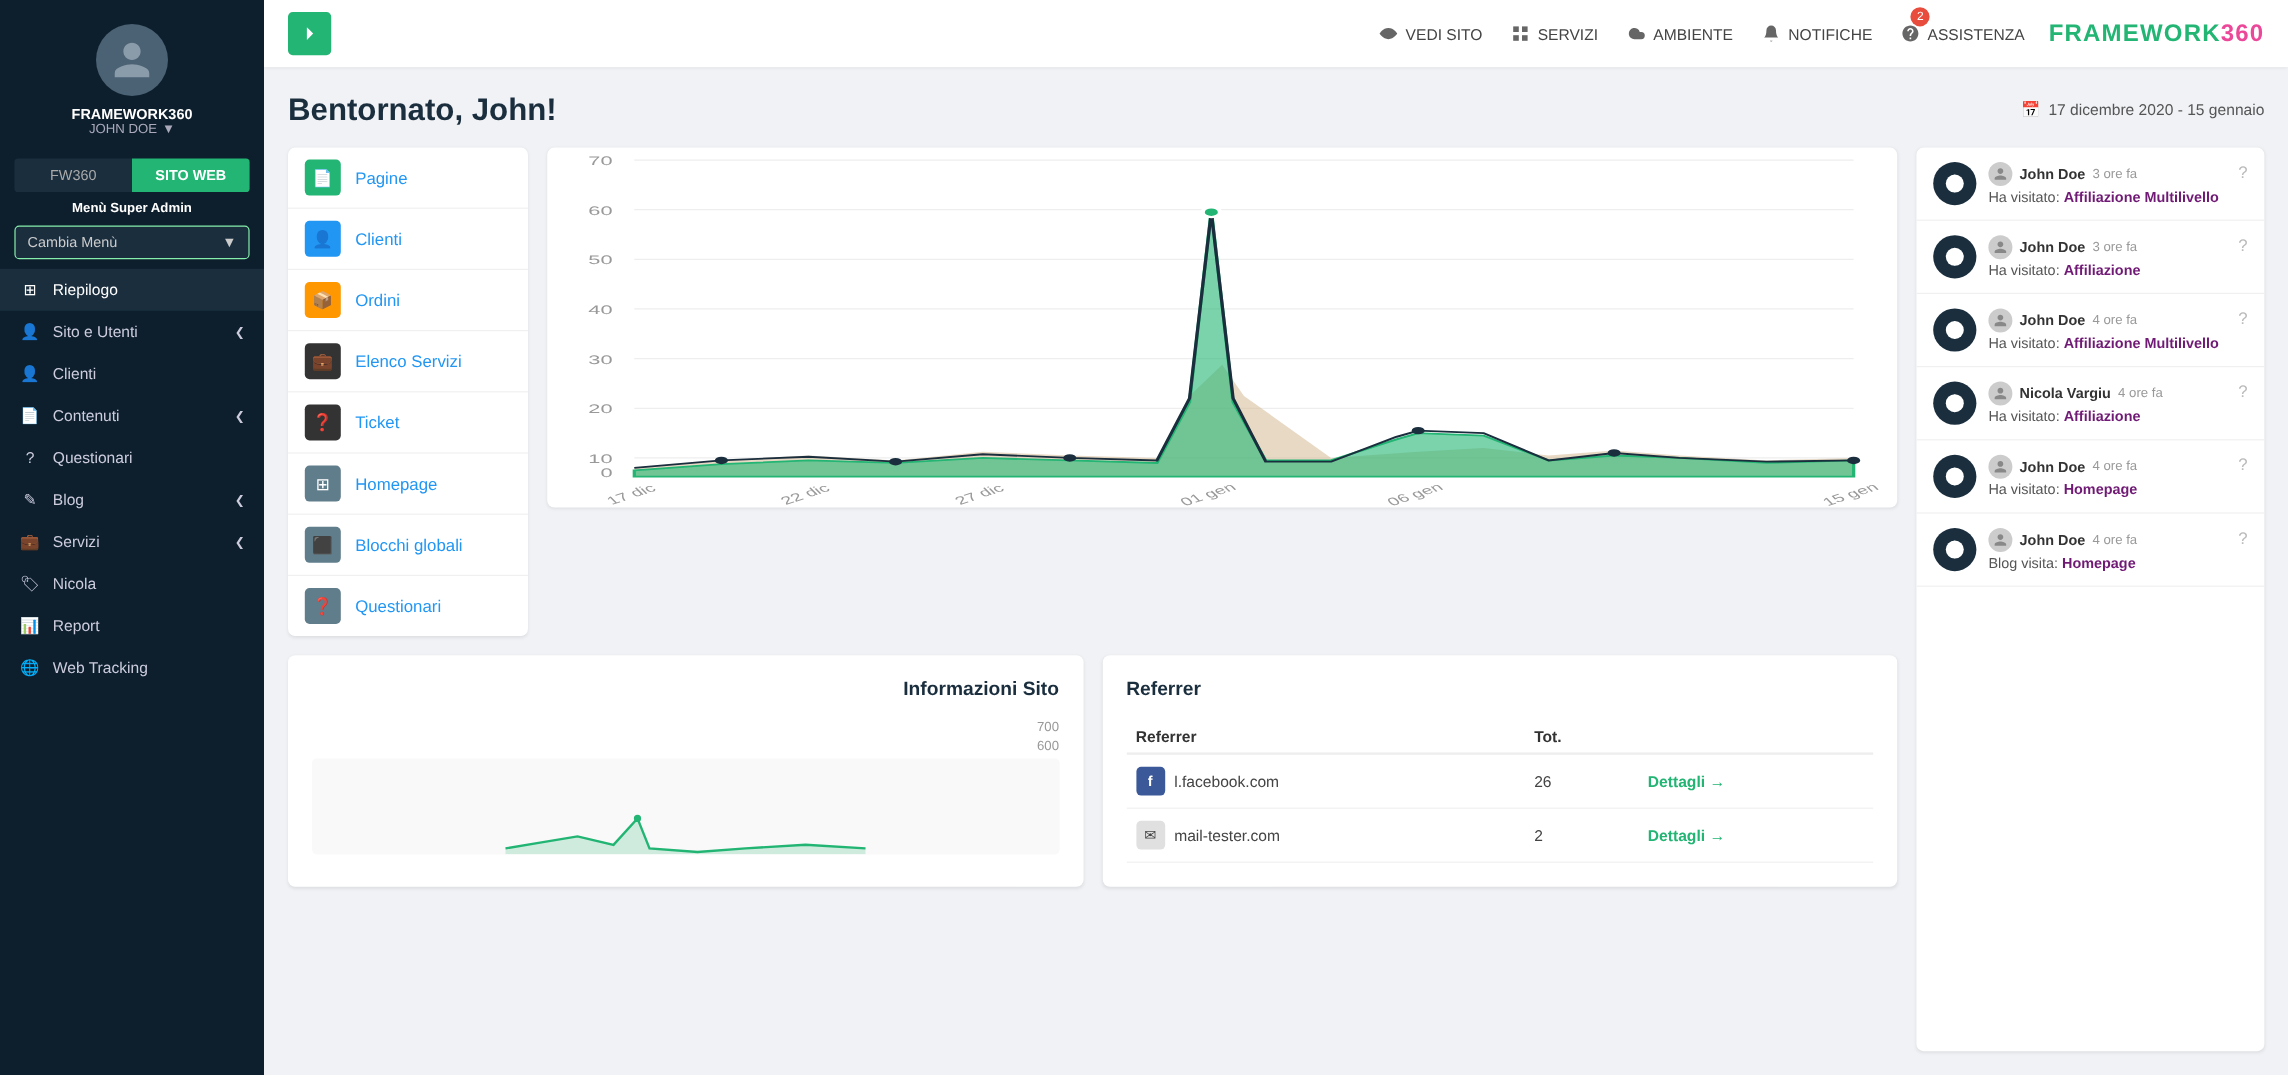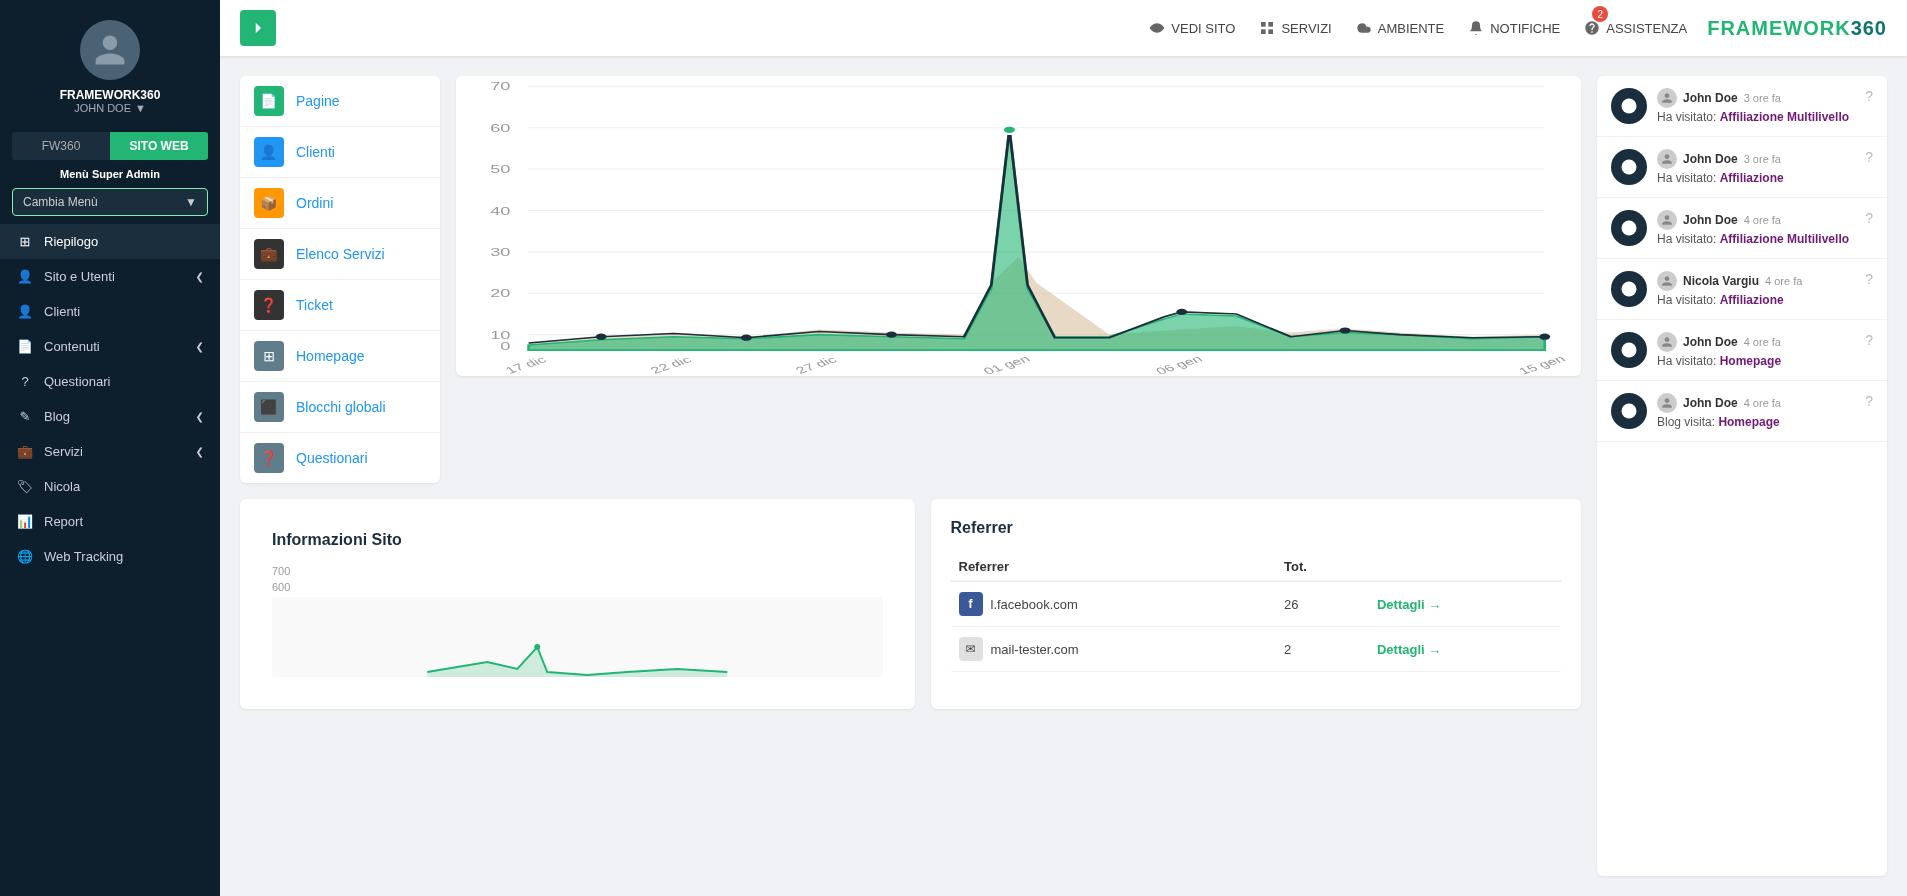--- a/index.html
+++ b/index.html
@@ -250,22 +250,23 @@
 
     
     .bottom-row {
       display: flex;
       gap: 16px;
     }
     .info-card {
       background: #fff;
       border-radius: 6px;
       box-shadow: 0 1px 3px rgba(0,0,0,0.08);
-      padding: 32px;
+      padding: 20px;
       flex: 1;
+      text-align: right;
     }
     .info-card-title {
       font-size: 16px;
       font-weight: 700;
       color: #1a2e3e;
       margin-bottom: 16px;
     }
     .info-stats {
       display: flex;
       gap: 40px;
@@ -513,25 +514,32 @@
         <div style="position:relative; display:inline-flex;">
           <svg viewBox="0 0 24 24" style="width:16px;height:16px;fill:#666;">
               <path d="M12 2C6.48 2 2 6.48 2 12s4.48 10 10 10 10-4.48 10-10S17.52 2 12 2zm1 17h-2v-2h2v2zm2.07-7.75l-.9.92C13.45 12.9 13 13.5 13 15h-2v-.5c0-1.1.45-2.1 1.17-2.83l1.24-1.26c.37-.36.59-.86.59-1.41 0-1.1-.9-2-2-2s-2 .9-2 2H8c0-2.21 1.79-4 4-4s4 1.79 4 4c0 .88-.36 1.68-.93 2.25z"></path>
             </svg>
           <div class="topbar-notif-badge" style="position:absolute;top:-6px;right:-8px;">2</div>
         </div>
         <span>ASSISTENZA</span>
       </div>
     </div>
     <div class="topbar-brand">
-      <span>FRAMEWORK</span><span style="color:#0f766e;">360</span>
+      <span>FRAMEWORK</span><span style="color:#ec4899;">360</span>
     </div>
   </header>
 
   <div class="content">
+    <div class="content-header">
+      <h1 class="page-title">Bentornato, John!</h1>
+      <div class="date-range">
+        <span>📅</span>
+        <span>17 dicembre 2020 - 15 gennaio</span>
+      </div>
+    </div>
 
     <div class="dashboard-cols">
 
       <div class="left-col">
 
         <div style="display:flex; gap:16px; align-items:flex-start;">
 
           <div class="quick-links" style="min-width:200px; width:200px;">
             <div class="quick-link-item">
               <div class="quick-link-icon" style="background:#22b573;">📄</div>

